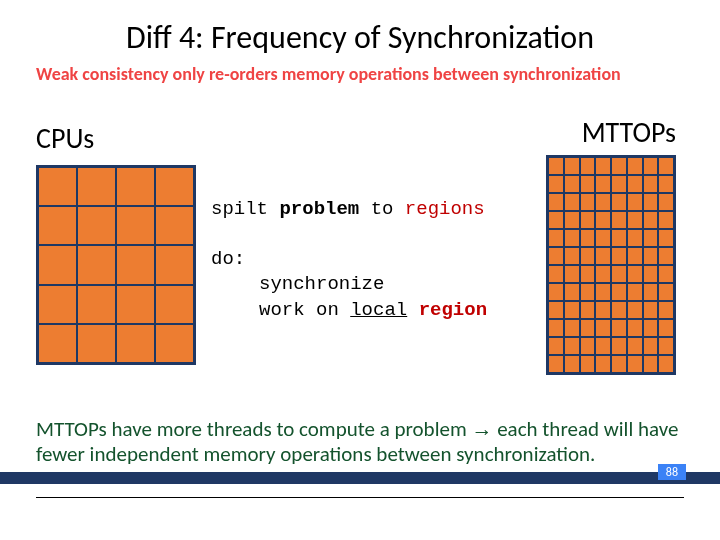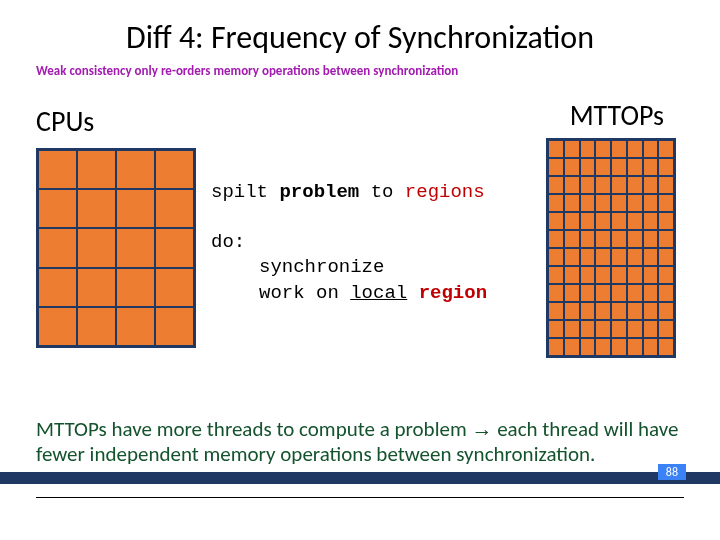--- a/index.html
+++ b/index.html
@@ -19,39 +19,39 @@
   }
   .title {
     font-size: 32px;
     font-weight: 400;
     text-align: center;
     color: #000;
     margin-top: 6px;
     margin-bottom: 6px;
   }
   .subtitle {
-    font-size: 13px;
+    font-size: 18px;
     font-weight: 700;
-    color: #a21caf;
-    margin-bottom: 20px;
+    color: #ef4444;
+    margin-bottom: 30px;
   }
   .content-row {
     position: relative;
     height: 300px;
   }
   .label-cpus {
     position: absolute;
     left: 0;
     top: 6px;
     font-size: 28px;
     color: #000;
   }
   .label-mttops {
     position: absolute;
-    right: 20px;
+    right: 8px;
     top: 0;
     font-size: 28px;
     color: #000;
   }
   .grid {
     position: absolute;
     display: grid;
     border: 2px solid #1f3864;
   }
   .grid-cpu {

